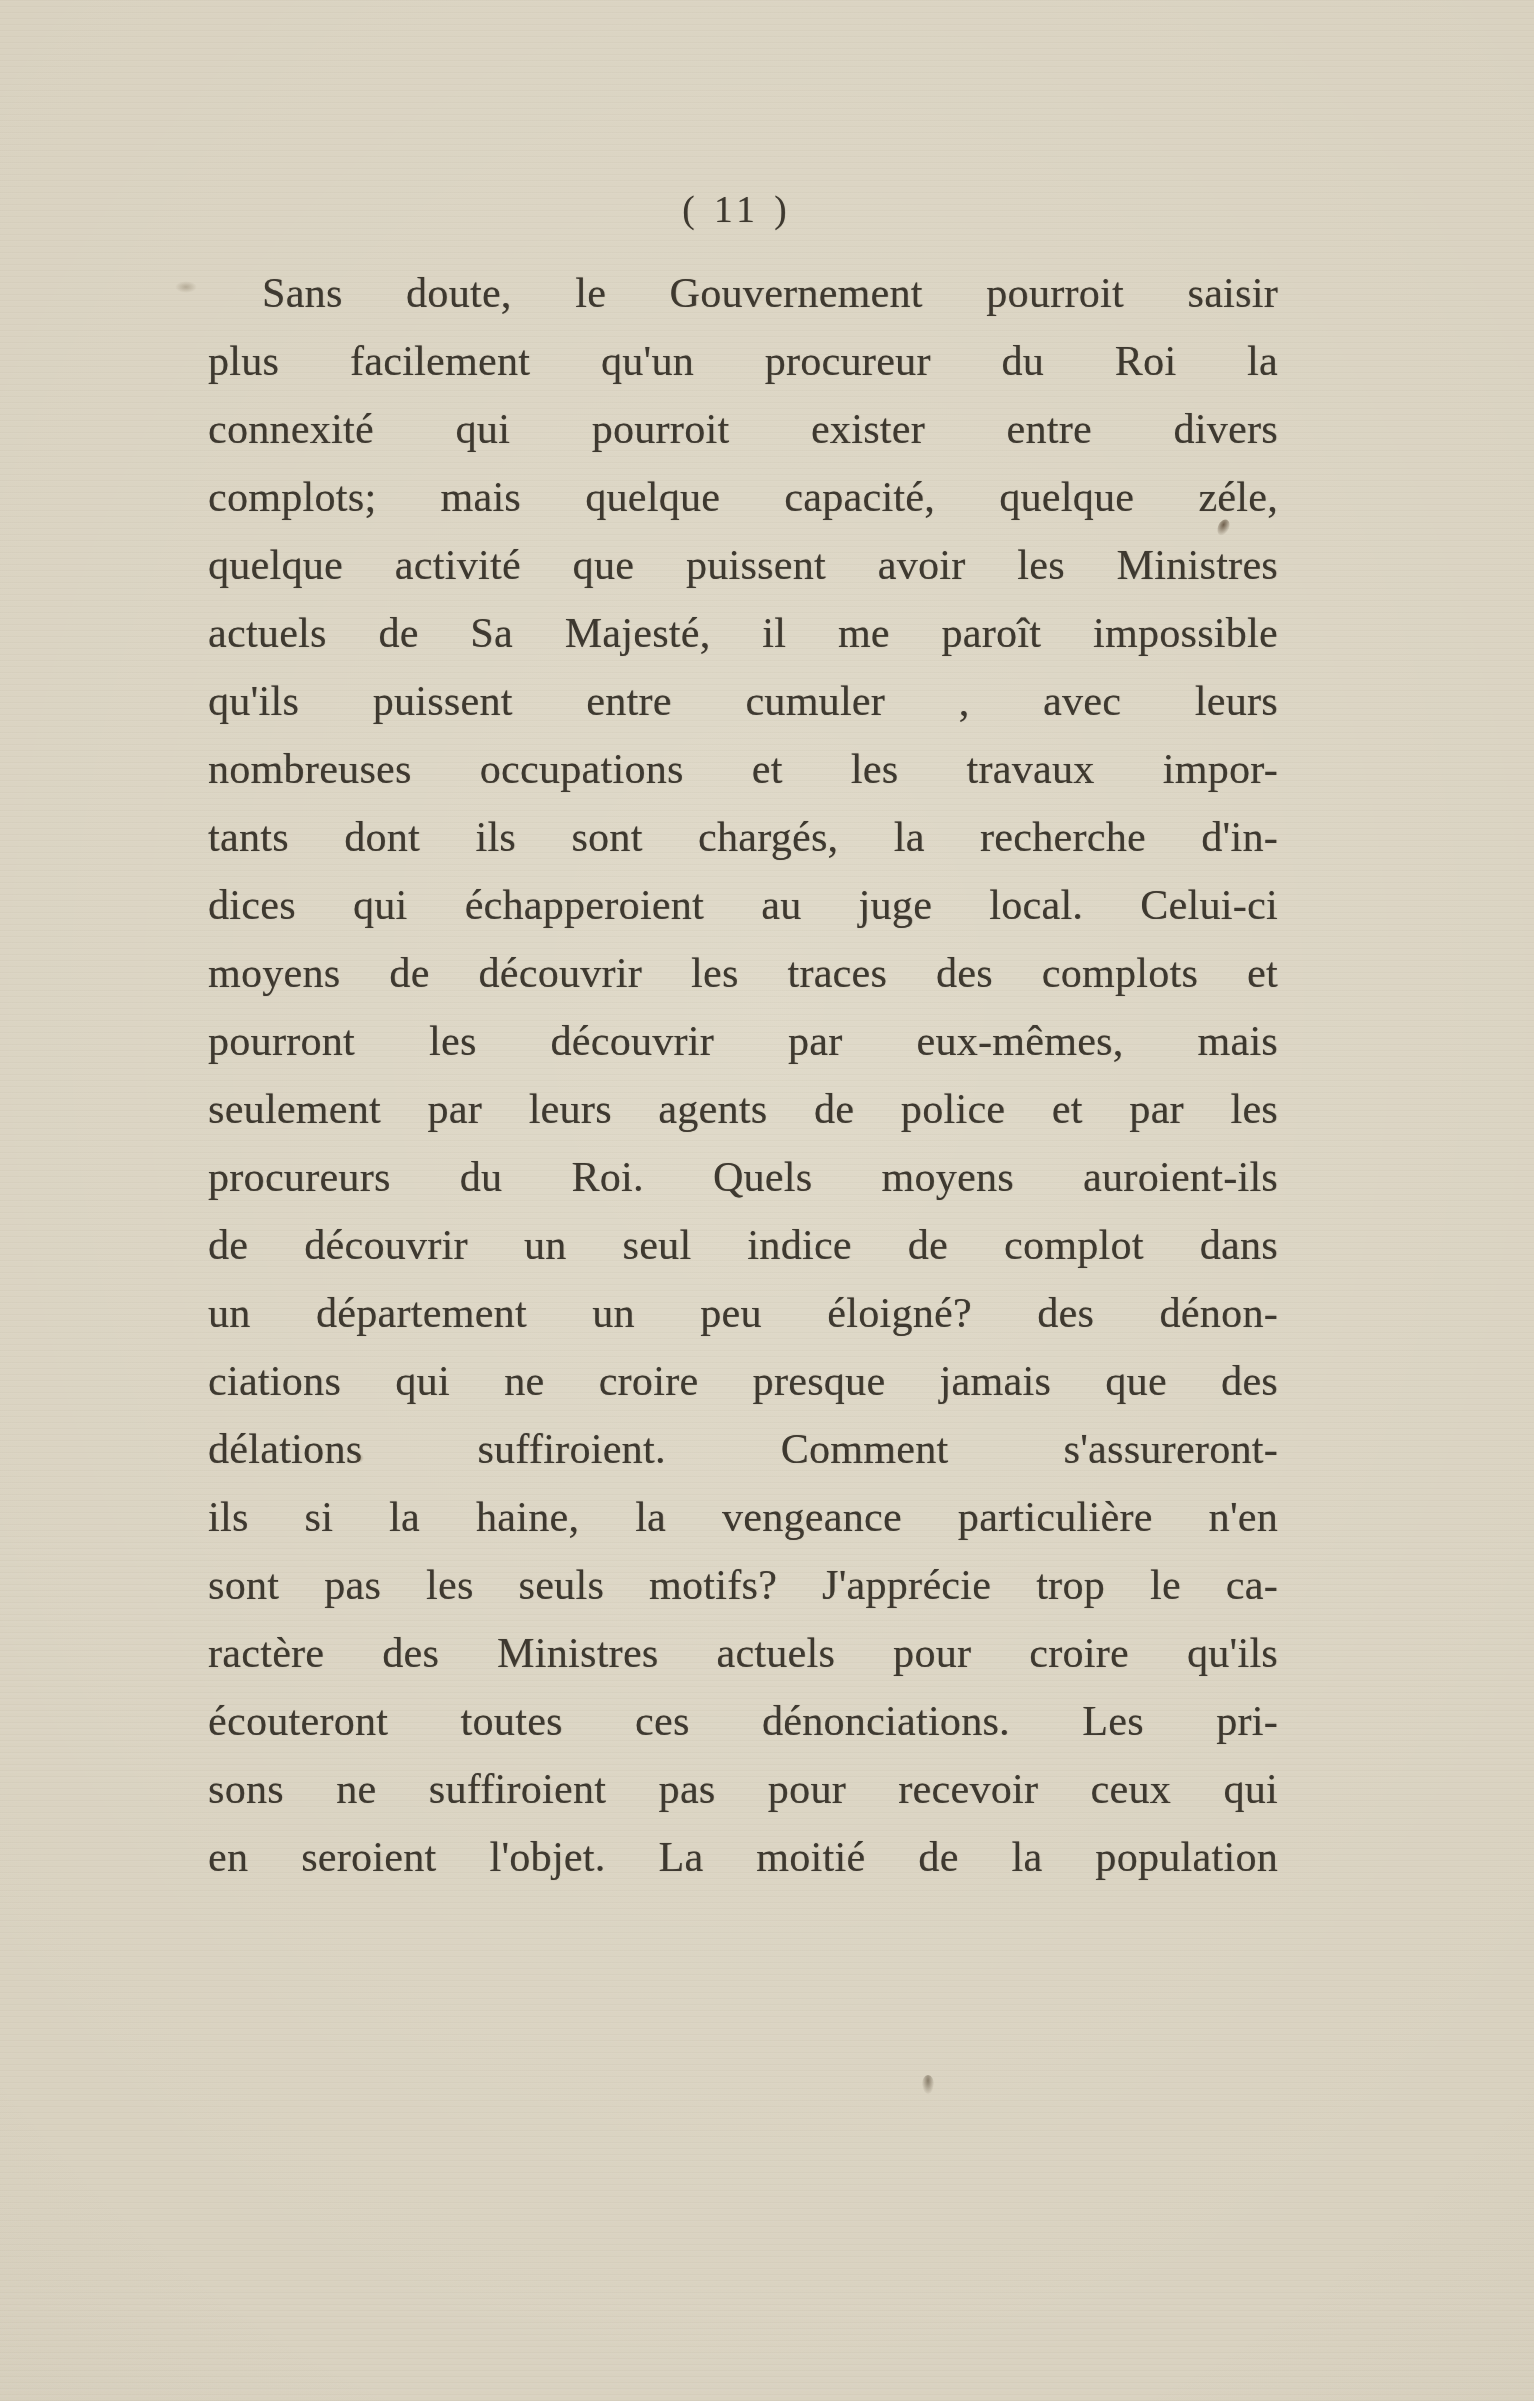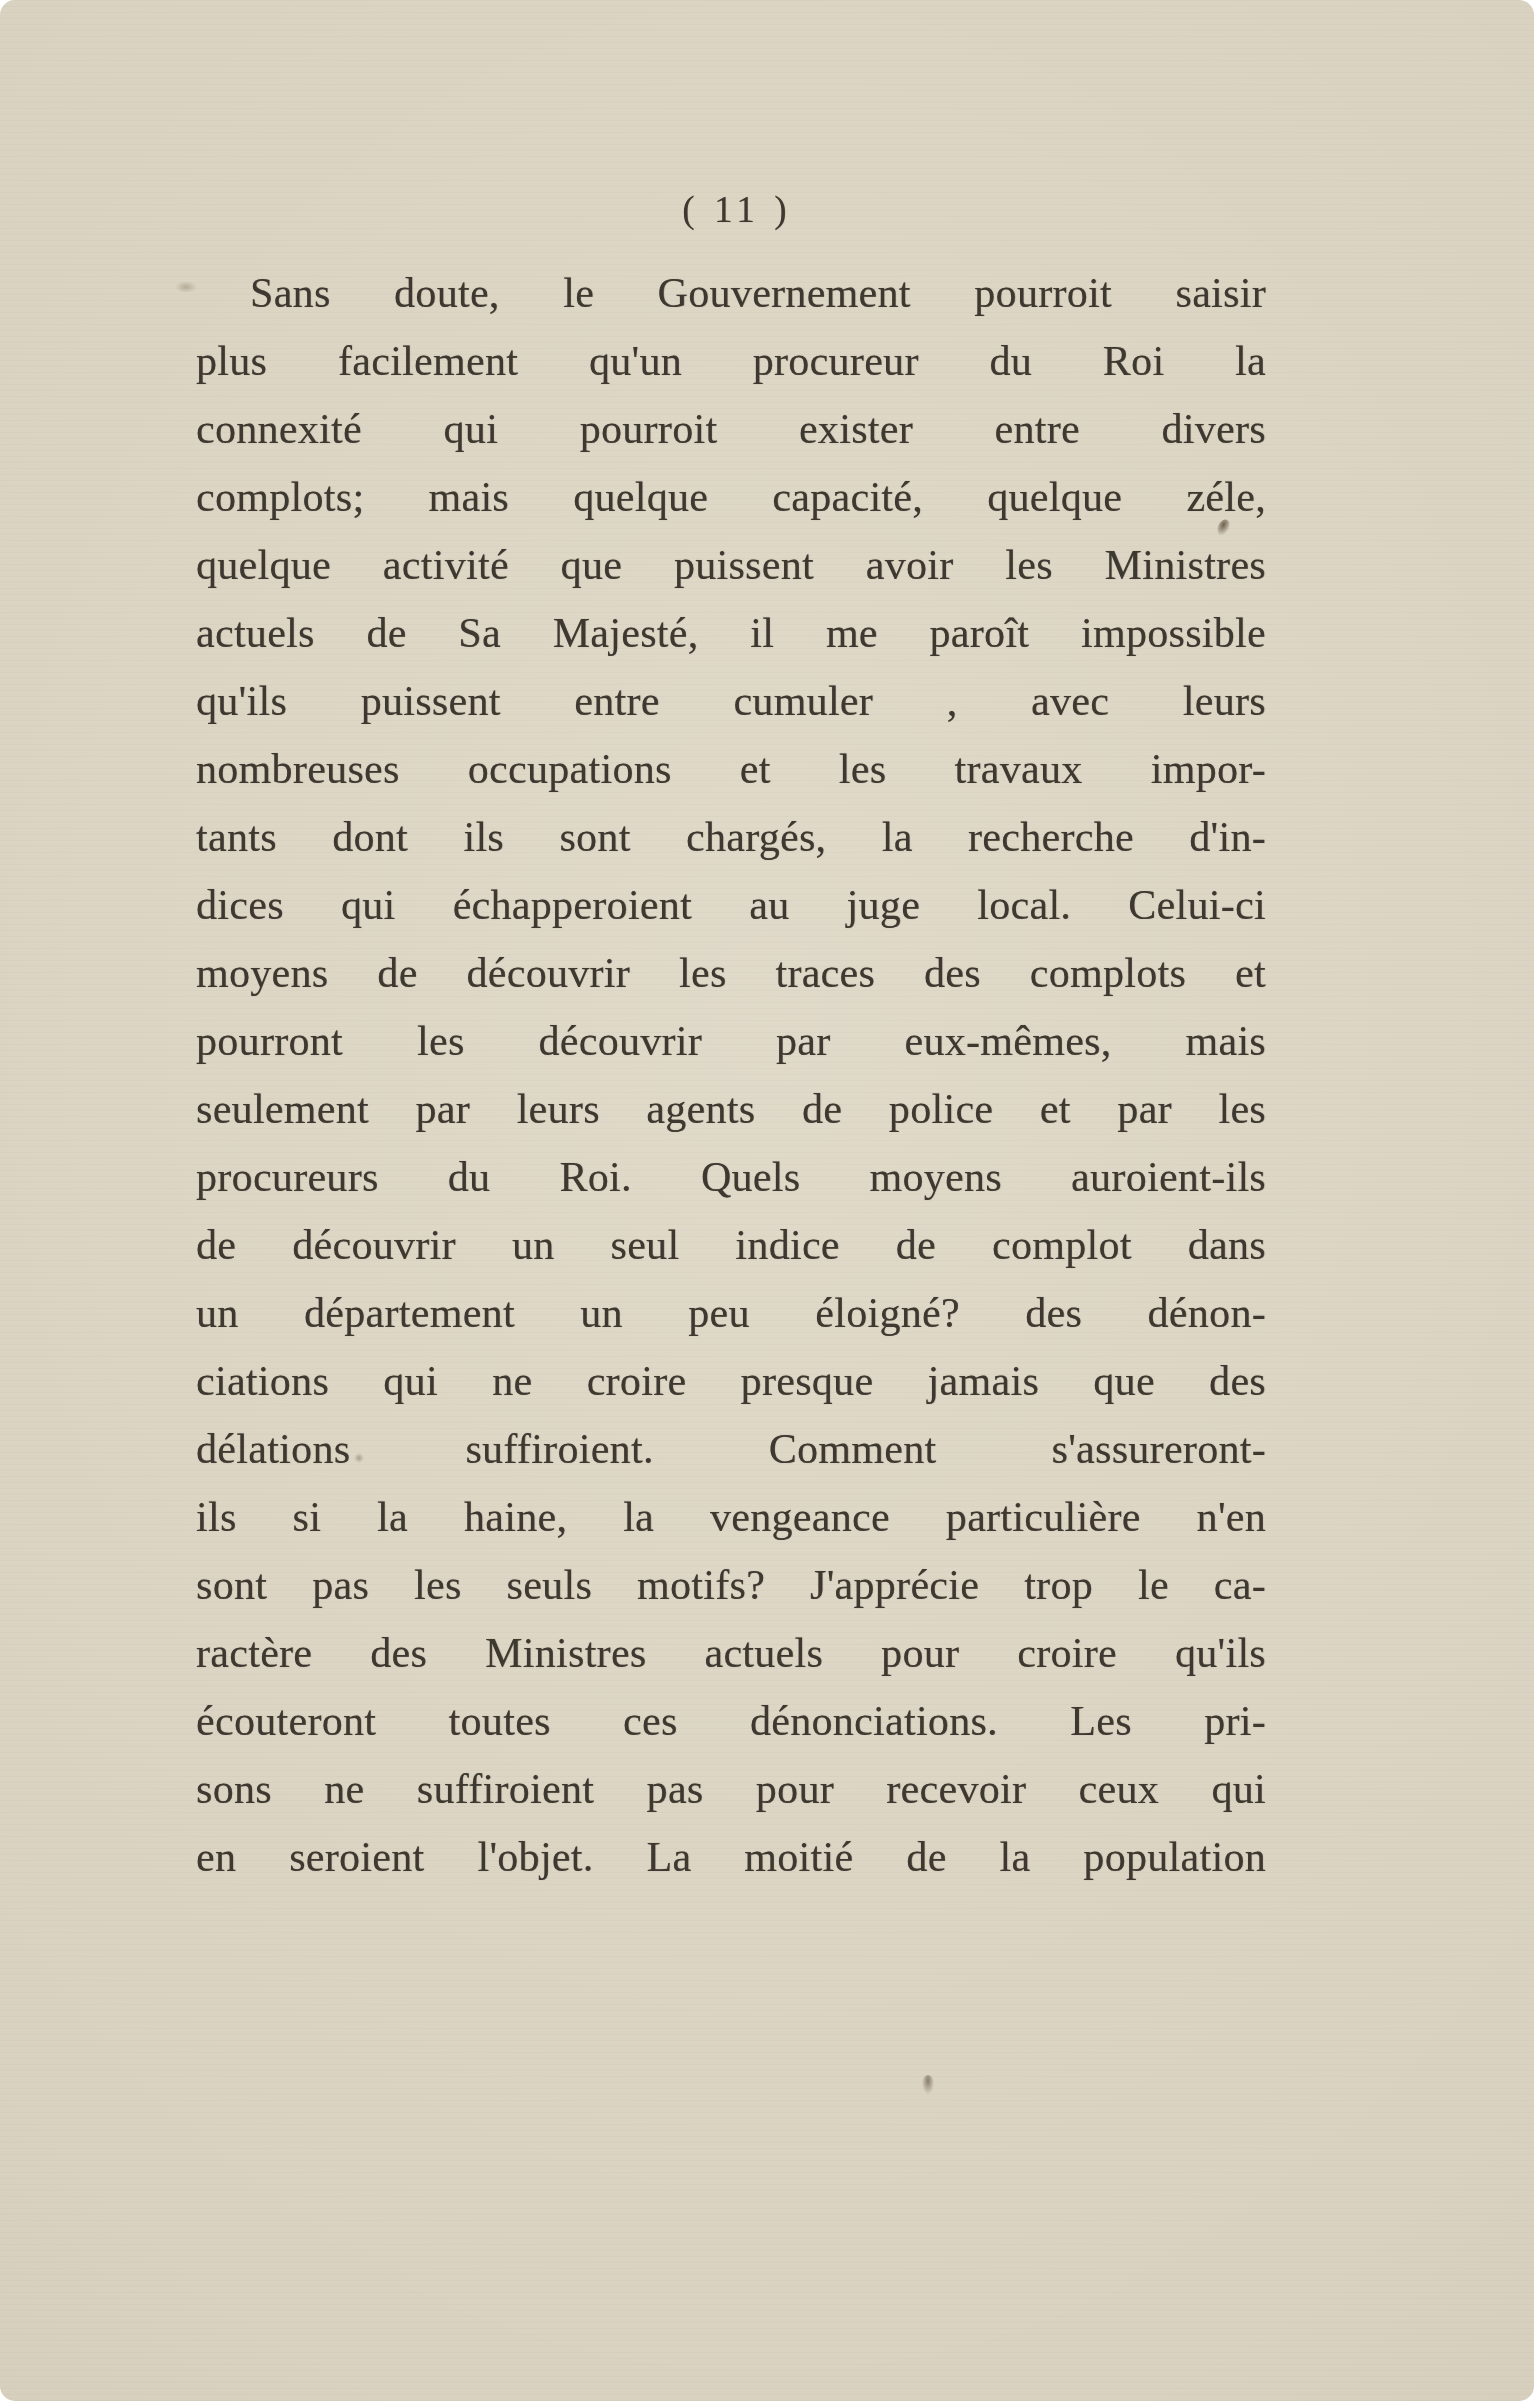--- a/index.html
+++ b/index.html
@@ -21,37 +21,36 @@
         180deg,
         rgba(125, 110, 82, 0.045) 0px, rgba(125, 110, 82, 0.045) 0.8px,
         rgba(255, 255, 255, 0.03) 0.8px, rgba(255, 255, 255, 0.03) 2.5px,
         transparent 2.5px, transparent 6px),
       radial-gradient(ellipse 130% 110% at 50% 42%,
         rgba(255, 253, 244, 0.18) 0%,
         rgba(255, 253, 244, 0.00) 55%,
         rgba(92, 78, 54, 0.10) 100%);
     font-family: "Liberation Serif", "DejaVu Serif", serif;
     color: var(--ink, #3e3930);
-    border-radius: 15px;
   }
   .page-number {
     position: absolute;
     top: 180px;
     left: 202px;
     width: 1070px;
     text-align: center;
     font-size: 37px;
     line-height: 59px;
     letter-spacing: 5.1px;
     text-shadow: 0.3px 0.3px 0.7px rgba(62, 55, 44, 0.55);
   }
   .text-block {
     position: absolute;
     top: 259px;
-    left: 196px;
+    left: 208px;
     width: 1070px;
     font-size: 42px;
     line-height: 68px;
     letter-spacing: 0.3px;
     word-spacing: 1.7px;
     text-shadow: 0.3px 0.3px 0.8px rgba(62, 55, 44, 0.55);
   }
   .line {
     text-align: justify;
     text-align-last: justify;

